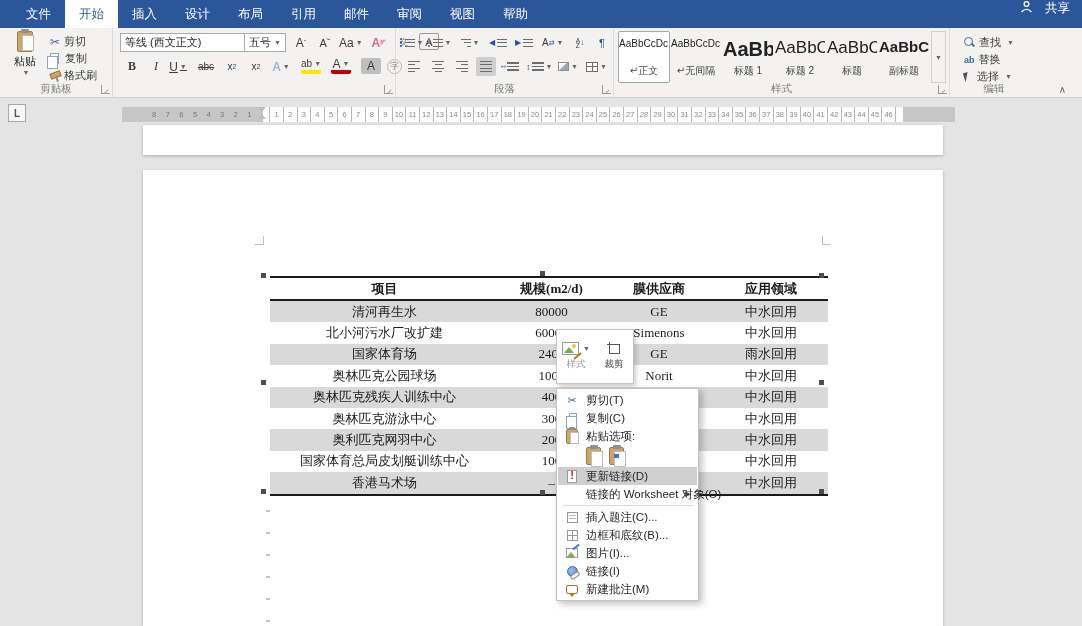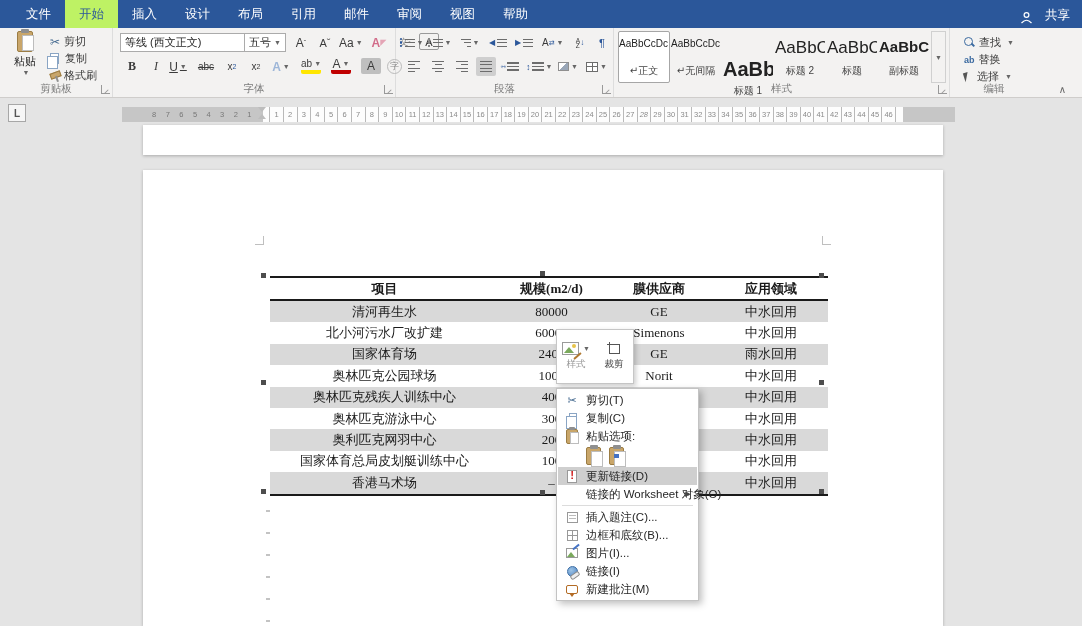--- a/index.html
+++ b/index.html
@@ -8,23 +8,23 @@
   }
   *{box-sizing:border-box;margin:0;padding:0}
   html,body{width:1082px;height:626px}
   body{font-family:"Liberation Sans","DejaVu Sans",sans-serif;background:var(--canvas);position:relative;overflow:hidden;font-size:12px;color:#262626}
   .abs{position:absolute}
 
   
   .tabbar{position:absolute;left:0;top:0;width:1082px;height:28px;background:var(--accent);display:flex;align-items:stretch;color:#fff}
   .tabs{display:flex;align-items:stretch;padding-left:12px}
   .tab{padding:0 14px;line-height:28px;font-size:12.5px;cursor:default;white-space:nowrap}
-  .tab.active{background:#bef264;color:var(--accent)}
+  .tab.active{background:#ffffff;color:var(--accent)}
   .tellme{display:flex;align-items:center;gap:6px;padding:0 10px;font-size:12.5px}
-  .share{position:absolute;right:12px;top:0;height:24px;display:flex;align-items:flex-end;gap:12px;font-size:12.5px}
+  .share{position:absolute;right:12px;top:0;height:24px;display:flex;align-items:flex-start;gap:12px;font-size:12.5px}
 
   
   .ribbon{position:absolute;left:0;top:28px;width:1082px;height:70px;background:var(--ribbon);border-bottom:1px solid #cfcdcb}
   .grp{position:absolute;top:0;height:69px;border-right:1px solid #ddd}
   .grplabel{position:absolute;bottom:1px;left:0;right:0;text-align:center;font-size:10.5px;color:#7b7b7b}
   .launcher{position:absolute;right:2px;bottom:3px;width:9px;height:9px;border-left:1px solid #8a8a8a;border-bottom:1px solid #8a8a8a;opacity:.85}
   .launcher::after{content:"";position:absolute;right:1px;bottom:1px;width:5px;height:1px;background:#8a8a8a;transform:rotate(-45deg)}
   .sbtn{display:flex;align-items:center;gap:4px;font-size:11px;color:#3b3b3b;height:17px;white-space:nowrap}
   .ib{position:absolute;display:flex;align-items:center;justify-content:center;height:19px;min-width:20px;border-radius:2px;color:#3b3b3b}
   .ib.active{background:#cfcfcf}
@@ -213,21 +213,20 @@
     <div class="ib" style="left:55px;top:29px;text-decoration:underline">U<span class="dd">▼</span></div>
     <div class="ib" style="left:83px;top:29px;text-decoration:line-through;font-size:10px">abc</div>
     <div class="ib" style="left:109px;top:29px;font-size:10px">x<sub style="font-size:7px;color:#2b579a">2</sub></div>
     <div class="ib" style="left:133px;top:29px;font-size:10px">x<sup style="font-size:7px">2</sup></div>
     <div class="ib" style="left:158px;top:29px;color:#9db6d8;font-weight:bold">A<span class="dd">▼</span></div>
     <div class="ib" style="left:188px;top:29px;font-size:10px;border-bottom:4px solid #ffe600;height:17px">ab<span class="dd">▼</span></div>
     <div class="ib" style="left:218px;top:29px;border-bottom:4px solid #c00000;height:17px">A<span class="dd">▼</span></div>
     <div class="ib" style="left:248px;top:29px;background:#bfbfbf;height:16px;top:30px">A</div>
     <div class="ib" style="left:274px;top:29px;color:#8a8a8a;font-size:9px;border:1px solid #bbb;border-radius:50%;height:15px;min-width:15px;top:31px">字</div>
 
-    <div class="grplabel">字体</div>
     <div class="launcher"></div>
   </div>
 
   <div class="grp" style="left:396px;width:218px">
     <div class="ib" style="left:8px;top:5px">
         <span class="lic bul">
           <i></i>
           <i></i>
           <i></i>
         </span>
@@ -331,21 +330,21 @@
   <div class="grp" style="left:614px;width:336px">
     <div id="styleChips">
         <div class="chip sel" style="left: 4px;">
           <div class="pv" style="font-size: 10px; font-weight: normal;">AaBbCcDc</div>
           <div class="nm">↵正文</div>
         </div>
         <div class="chip" style="left: 56px;">
           <div class="pv" style="font-size: 10px; font-weight: normal;">AaBbCcDc</div>
           <div class="nm">↵无间隔</div>
         </div>
-        <div class="chip" style="left: 108px; margin-top: 20px;">
+        <div class="chip" style="left: 108px;">
           <div class="pv" style="font-size: 20px; font-weight: bold;">AaBb</div>
           <div class="nm">标题 1</div>
         </div>
         <div class="chip" style="left: 160px;">
           <div class="pv" style="font-size: 17px; font-weight: normal;">AaBbC</div>
           <div class="nm">标题 2</div>
         </div>
         <div class="chip" style="left: 212px;">
           <div class="pv" style="font-size: 17px; font-weight: normal;">AaBbC</div>
           <div class="nm">标题</div>

